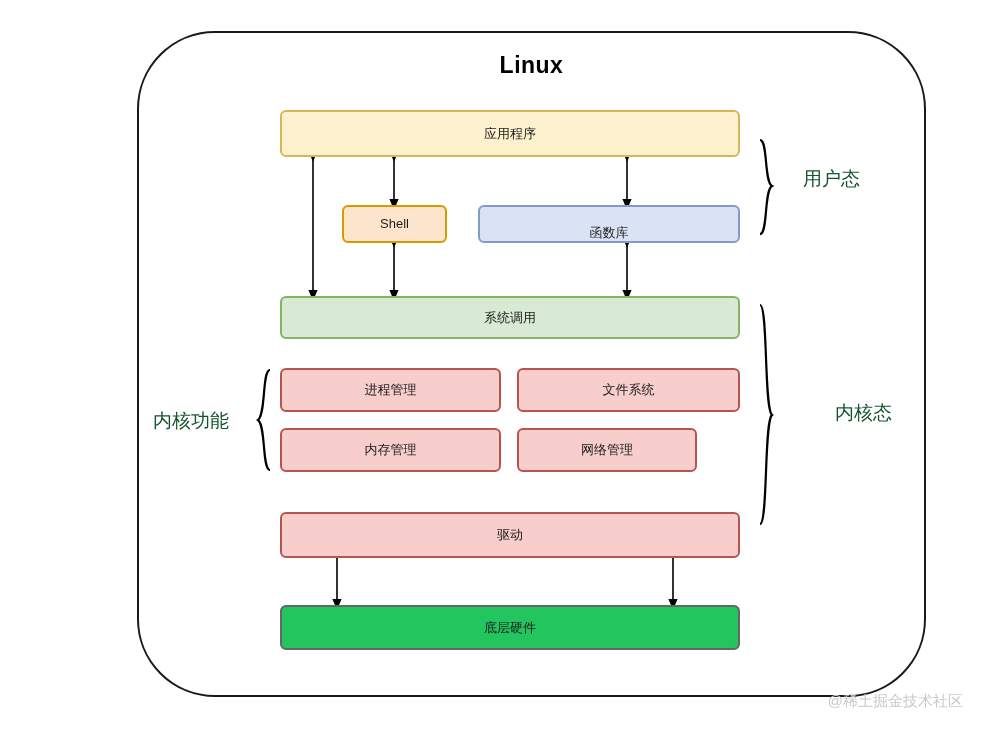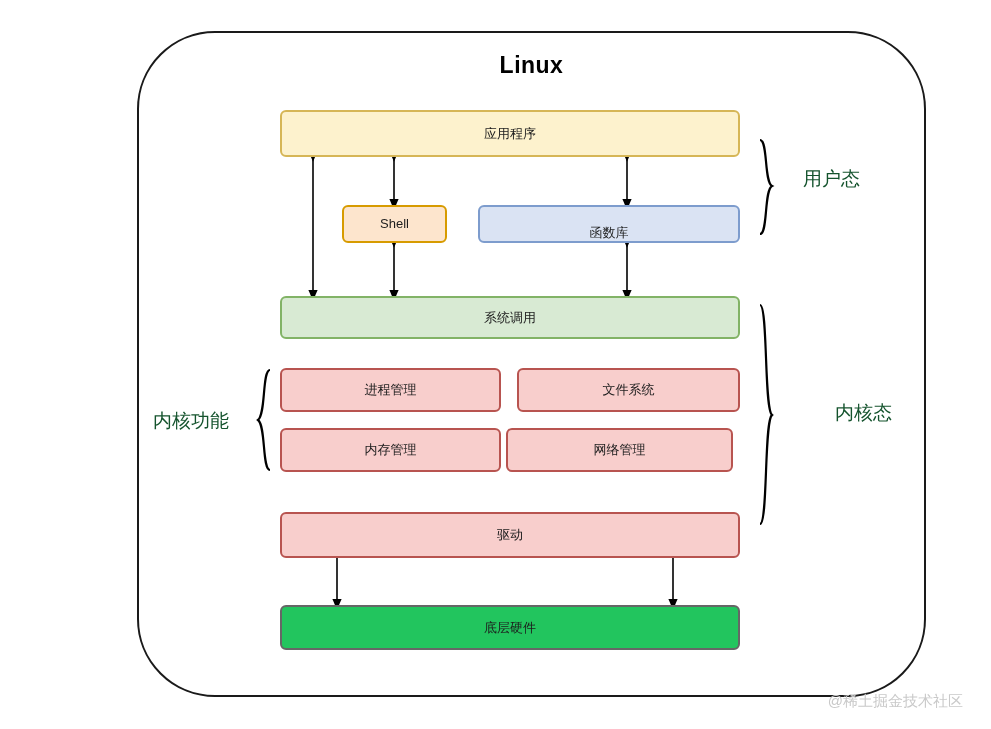--- a/index.html
+++ b/index.html
@@ -134,21 +134,21 @@
   </div>
 
   <div class="node node-kernel" style="left:517px; top:368px; width:223px; height:44px;">
     <span>文件系统</span>
   </div>
 
   <div class="node node-kernel" style="left:280px; top:428px; width:221px; height:44px;text-align:right;">
     <span>内存管理</span>
   </div>
 
-  <div class="node node-kernel" style="left:506px; top:428px; width:227px; height:44px;">
+  <div class="node node-kernel" style="left:517px; top:428px; width:180px; height:44px;">
     <span>网络管理</span>
   </div>
 
   <div class="node node-kernel" style="left:280px; top:496px; width:460px; height:46px;margin-top:16px;">
     <span>驱动</span>
   </div>
 
   <div class="node node-hw" style="left:280px; top:605px; width:460px; height:45px;">
     <span>底层硬件</span>
   </div>

